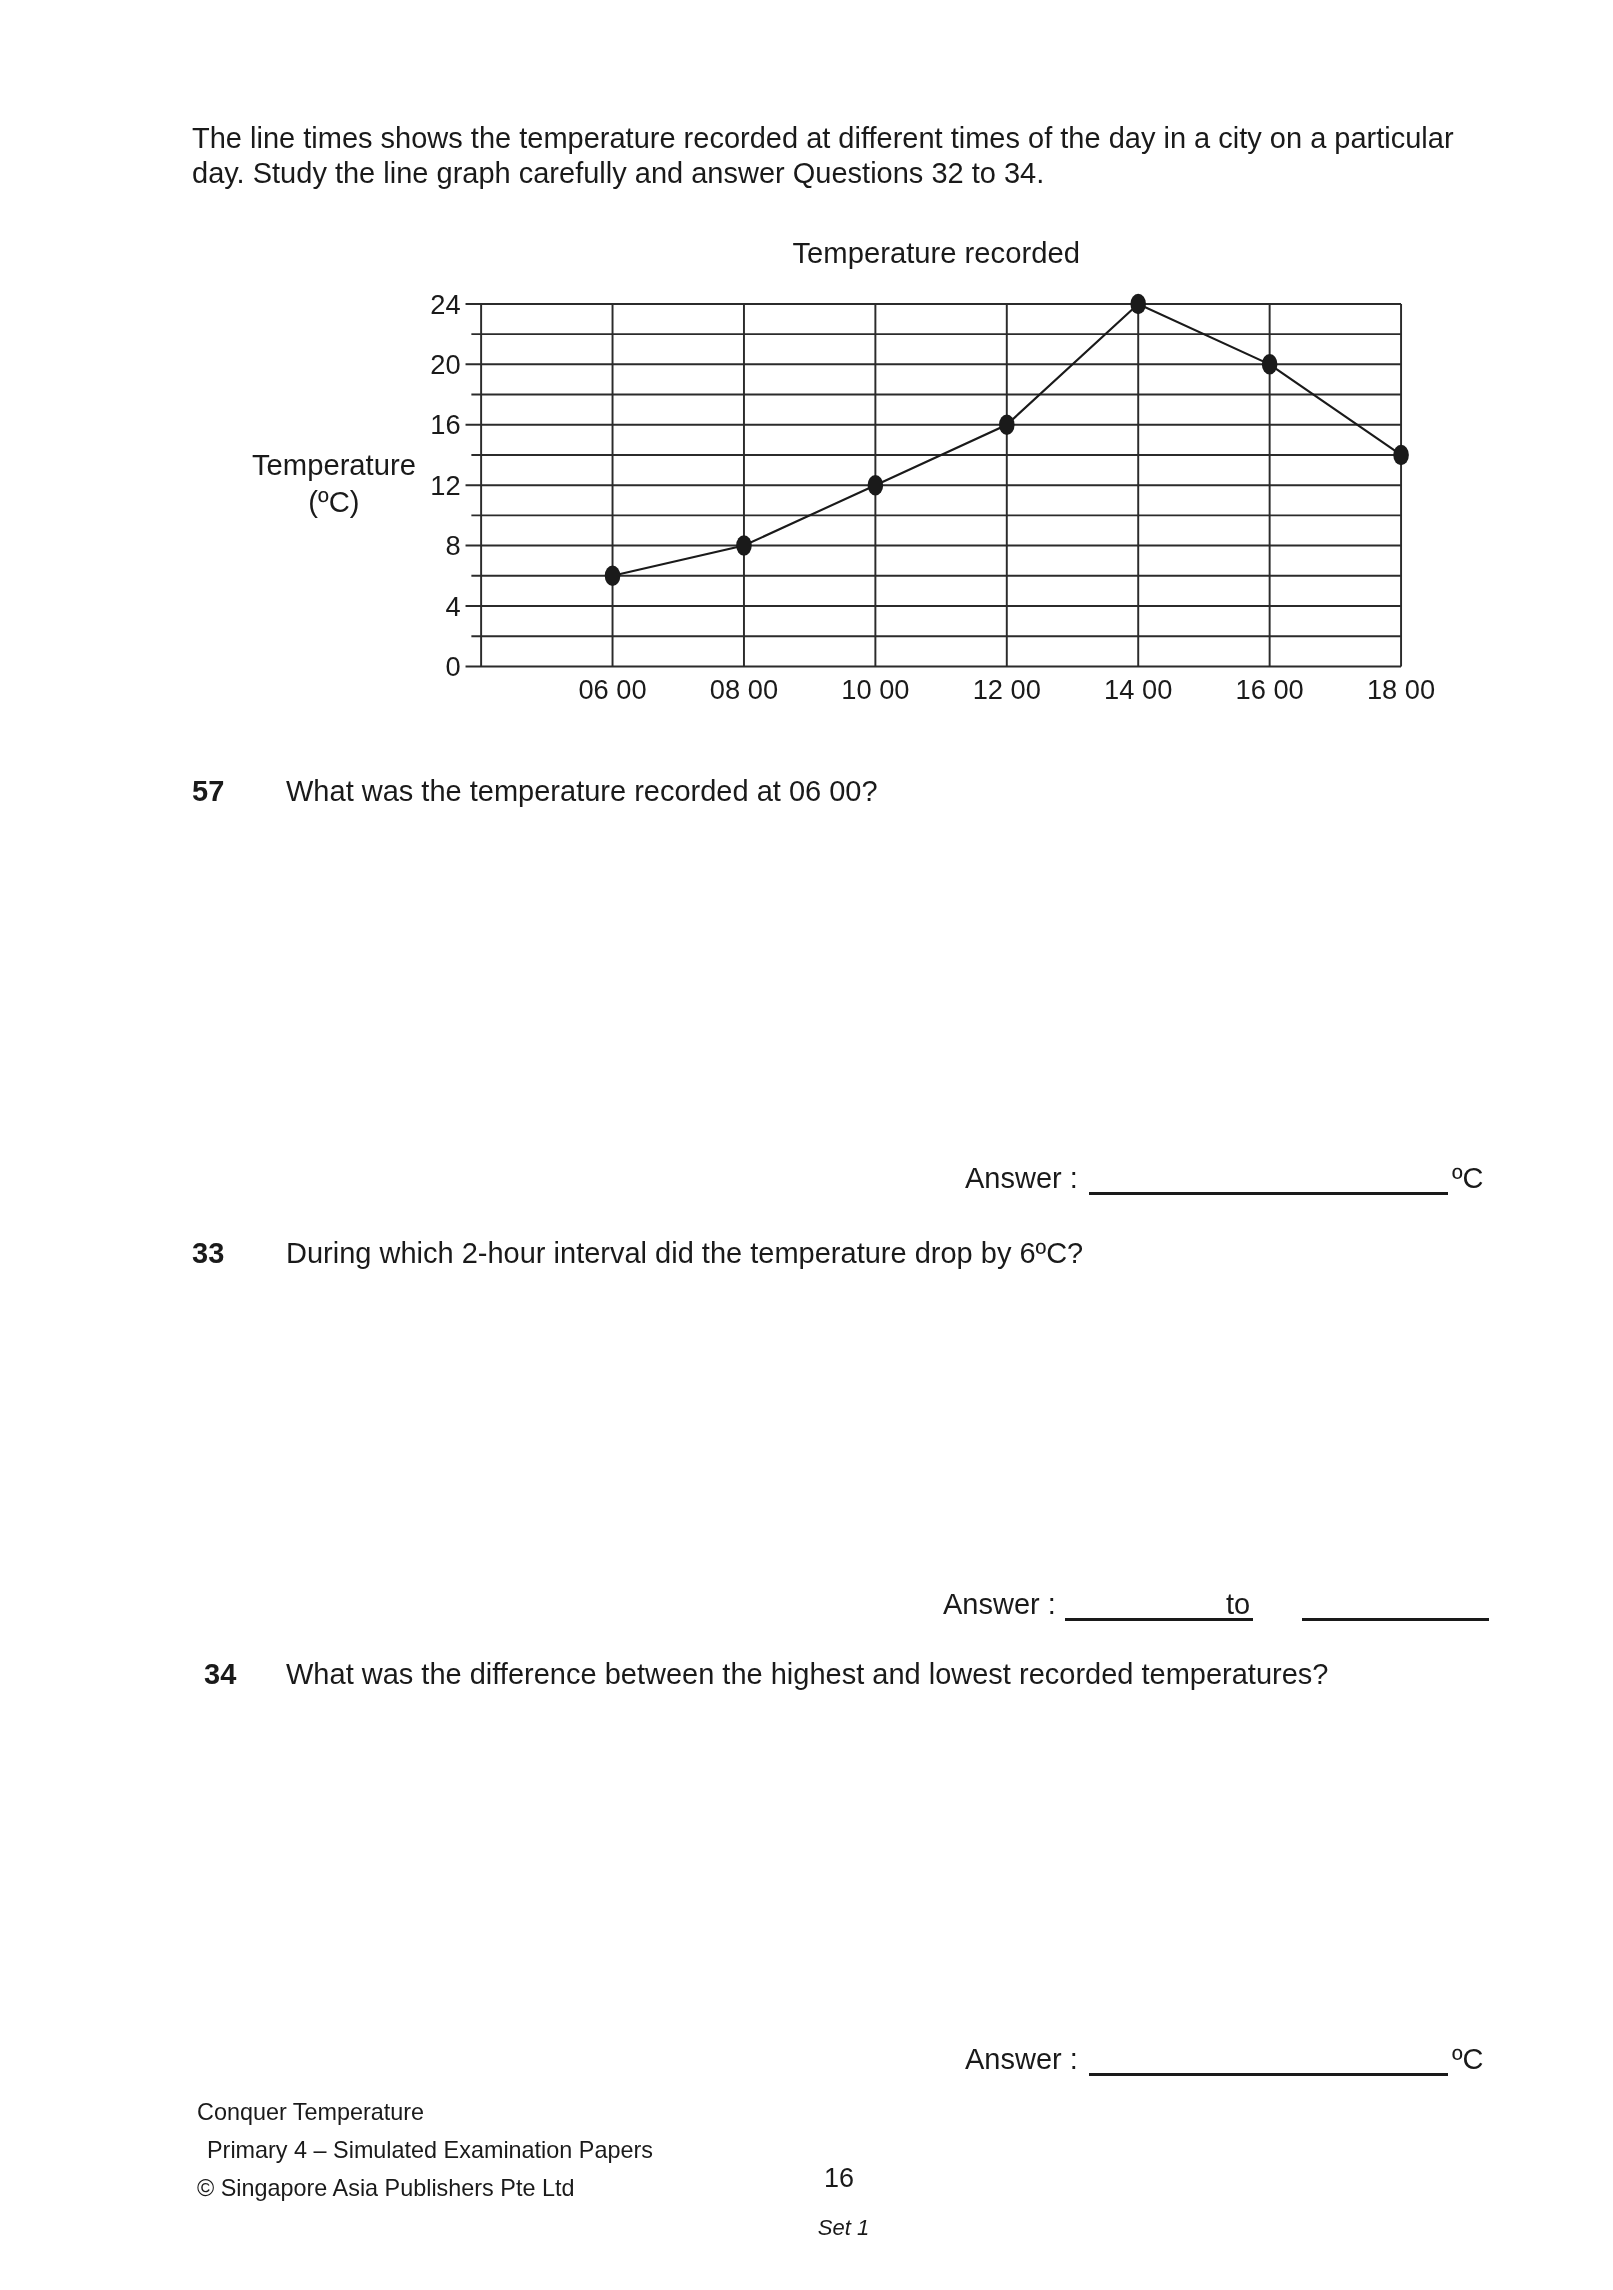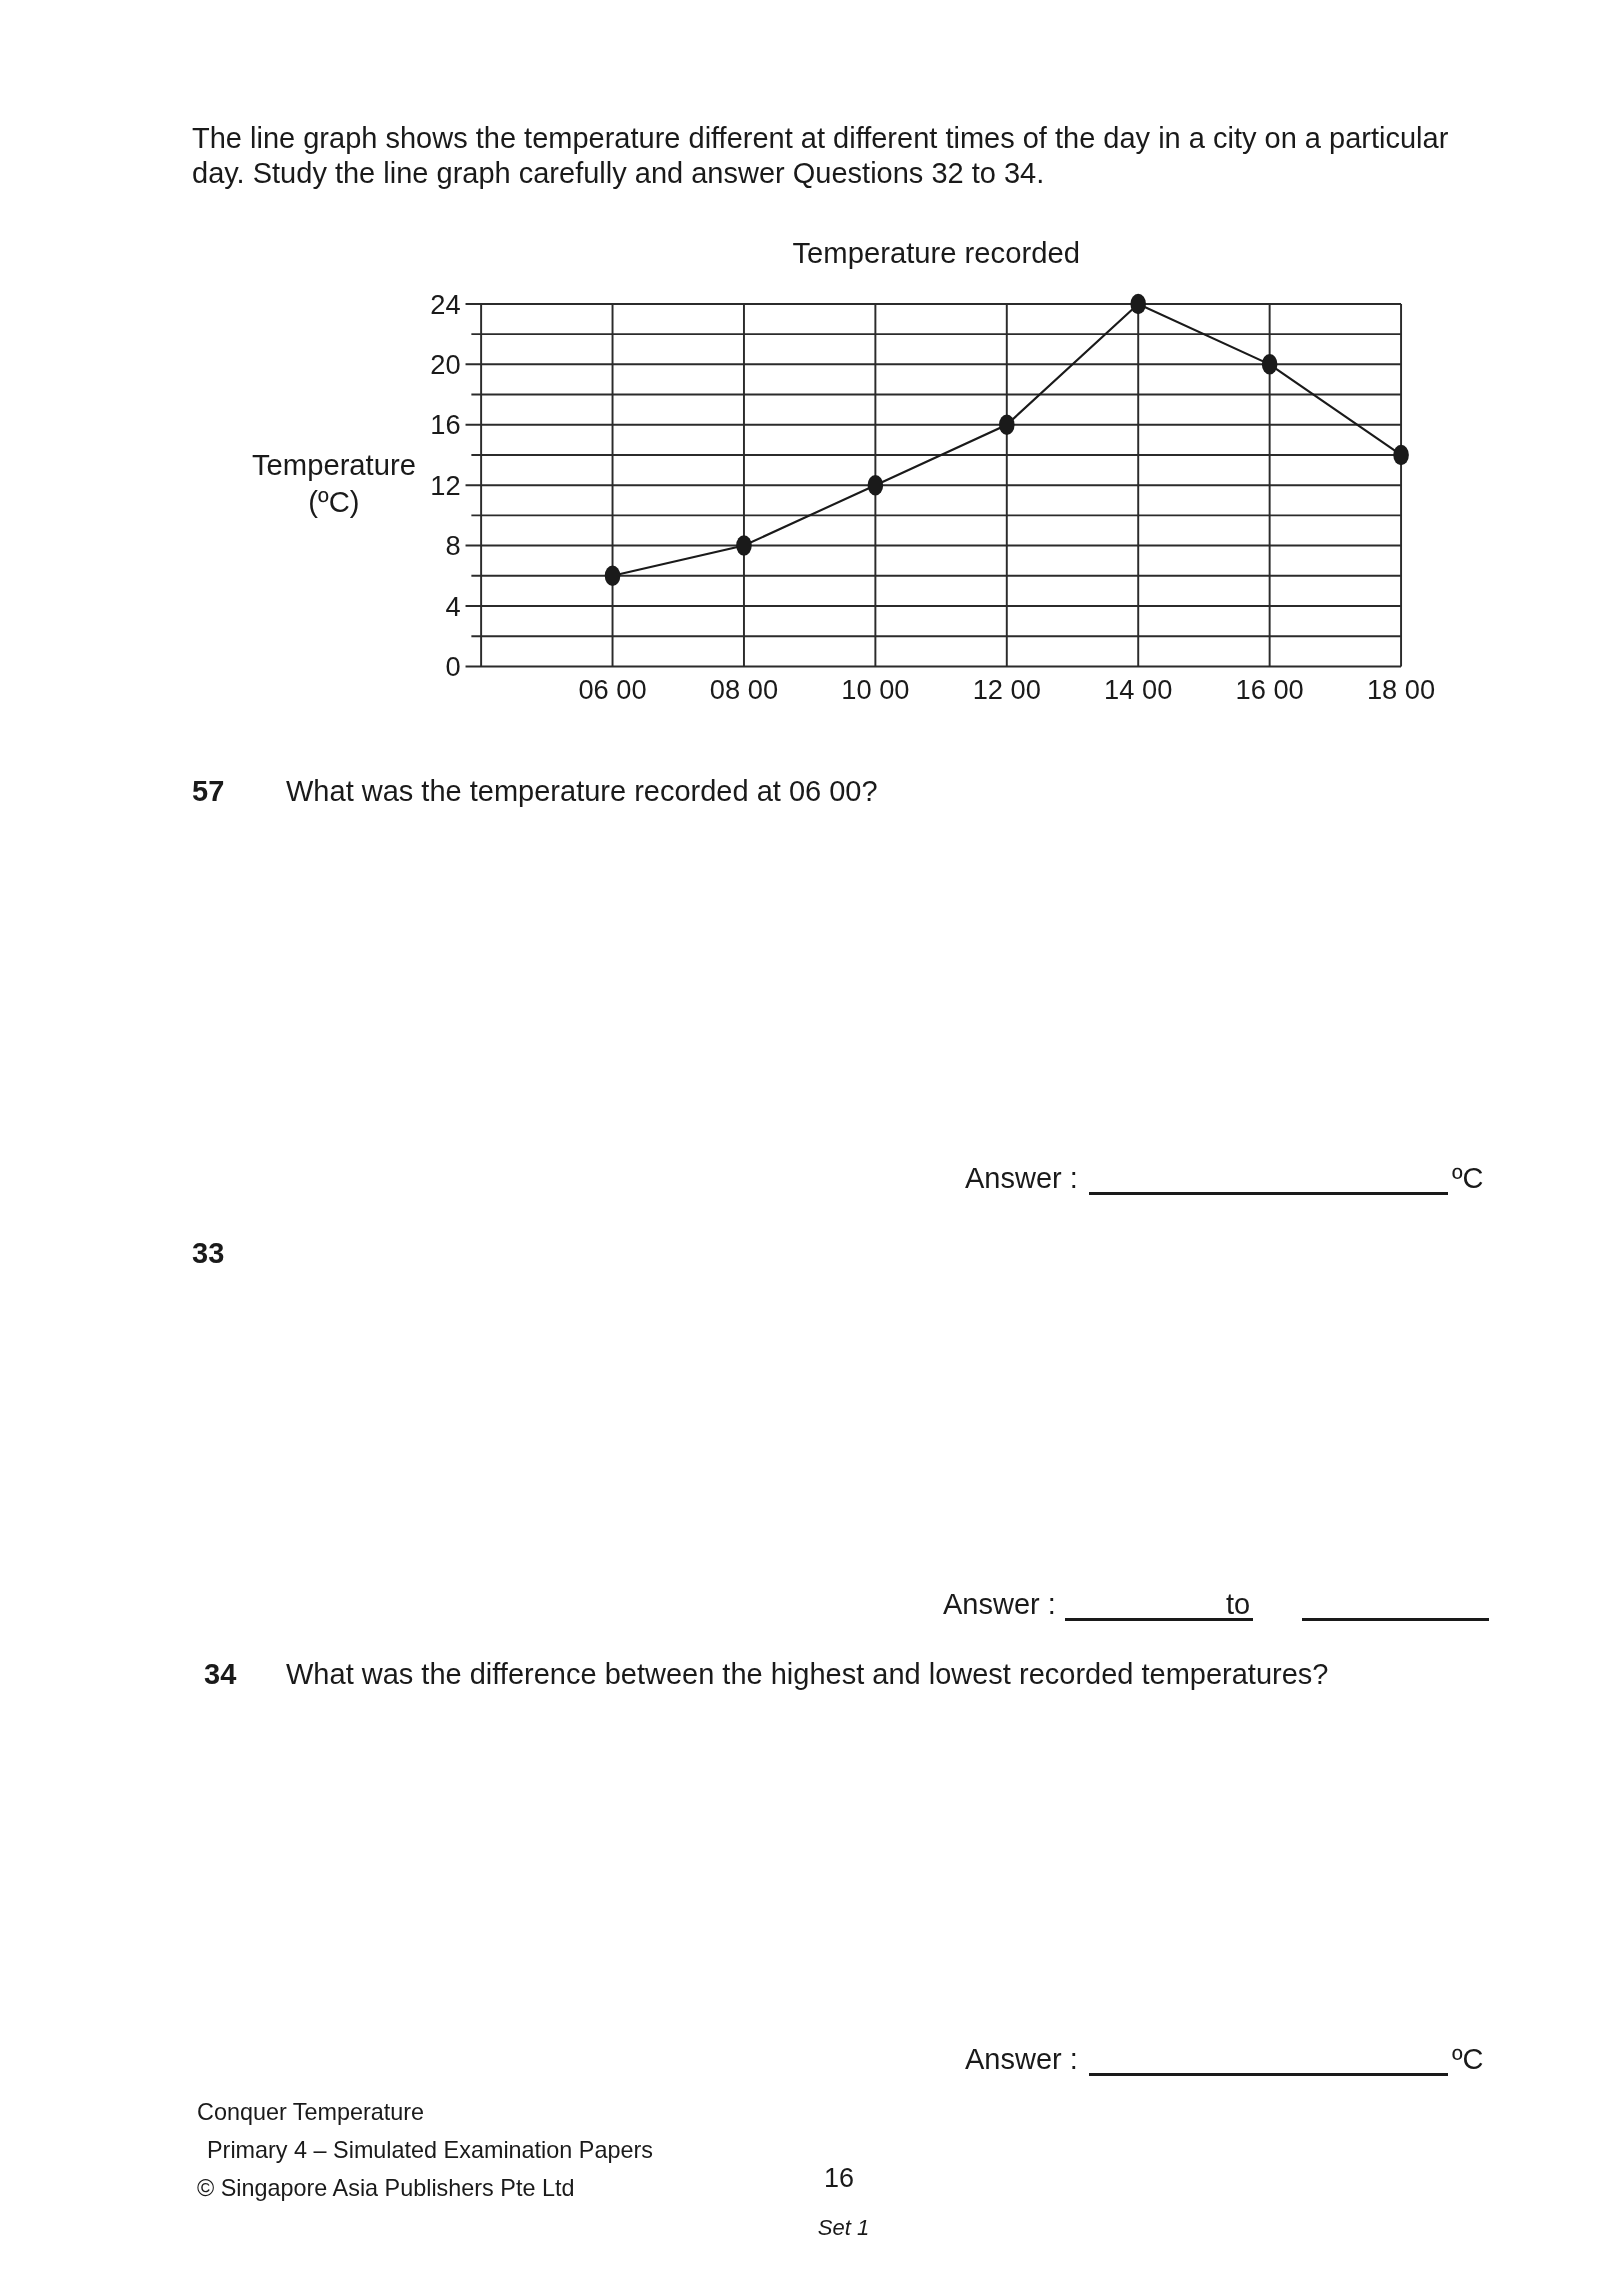--- a/index.html
+++ b/index.html
@@ -19,21 +19,21 @@
   .footer-text{font-size:23.4px;line-height:38px;}
   .center{text-align:center;}
   .italic{font-style:italic;}
   svg text{font-family:"Liberation Sans", sans-serif;fill:#1a1a1a;}
 </style>
 </head>
 <body>
 
 <div id="page">
 
-  <div class="abs body-text" style="left:192px;top:121px;">The line graph shows the temperature different at different times of the day in a city on a particular</div>
+  <div class="abs body-text" style="left:192px;top:121px;">The line times shows the temperature recorded at different times of the day in a city on a particular</div>
   <div class="abs body-text" style="left:192px;top:156px;">day. Study the line graph carefully and answer Questions 32 to 34.</div>
 
   <svg id="chart-svg" class="abs" style="left:244px;top:224px;" width="1248" height="497" viewBox="0 0 1280 510">
       <text x="710" y="40" text-anchor="middle" font-size="30">Temperature recorded</text>
       <text x="92" y="258" text-anchor="middle" font-size="30">Temperature</text>
       <text x="92" y="296" text-anchor="middle" font-size="30">(ºC)</text>
       <line x1="227" y1="454" x2="1187" y2="454" stroke="#2b2b2b" stroke-width="2"></line>
       <text x="222" y="464" text-anchor="end" font-size="28">0</text>
       <line x1="233" y1="423" x2="1187" y2="423" stroke="#2b2b2b" stroke-width="2"></line>
       <line x1="227" y1="392" x2="1187" y2="392" stroke="#2b2b2b" stroke-width="2"></line>
@@ -79,20 +79,21 @@
     </svg>
 
   <div class="abs body-text q-num" style="left:192px;top:774px;">57</div>
   <div class="abs body-text" style="left:286px;top:774px;">What was the temperature recorded at 06 00?</div>
 
   <div class="abs ans-label" style="left:965px;top:1161px;">Answer :</div>
   <div class="ans-line" style="left:1089px;top:1192px;width:359px;"></div>
   <div class="abs ans-label" style="left:1452px;top:1161px;">ºC</div>
 
   <div class="abs body-text q-num" style="left:192px;top:1236px;">33</div>
+  <div class="abs body-text" style="left:286px;top:1236px;">During which 2-hour interval did the temperature drop by 6ºC?</div>
 
   <div class="abs ans-label" style="left:943px;top:1587px;">Answer :</div>
   <div class="ans-line" style="left:1065px;top:1618px;width:188px;"></div>
   <div class="abs ans-label" style="left:1226px;top:1587px;">to</div>
   <div class="ans-line" style="left:1302px;top:1618px;width:187px;"></div>
 
   <div class="abs body-text q-num" style="left:192px;top:1657px;margin-left:12px;">34</div>
   <div class="abs body-text" style="left:286px;top:1657px;">What was the difference between the highest and lowest recorded temperatures?</div>
 
   <div class="abs ans-label" style="left:965px;top:2042px;">Answer :</div>

